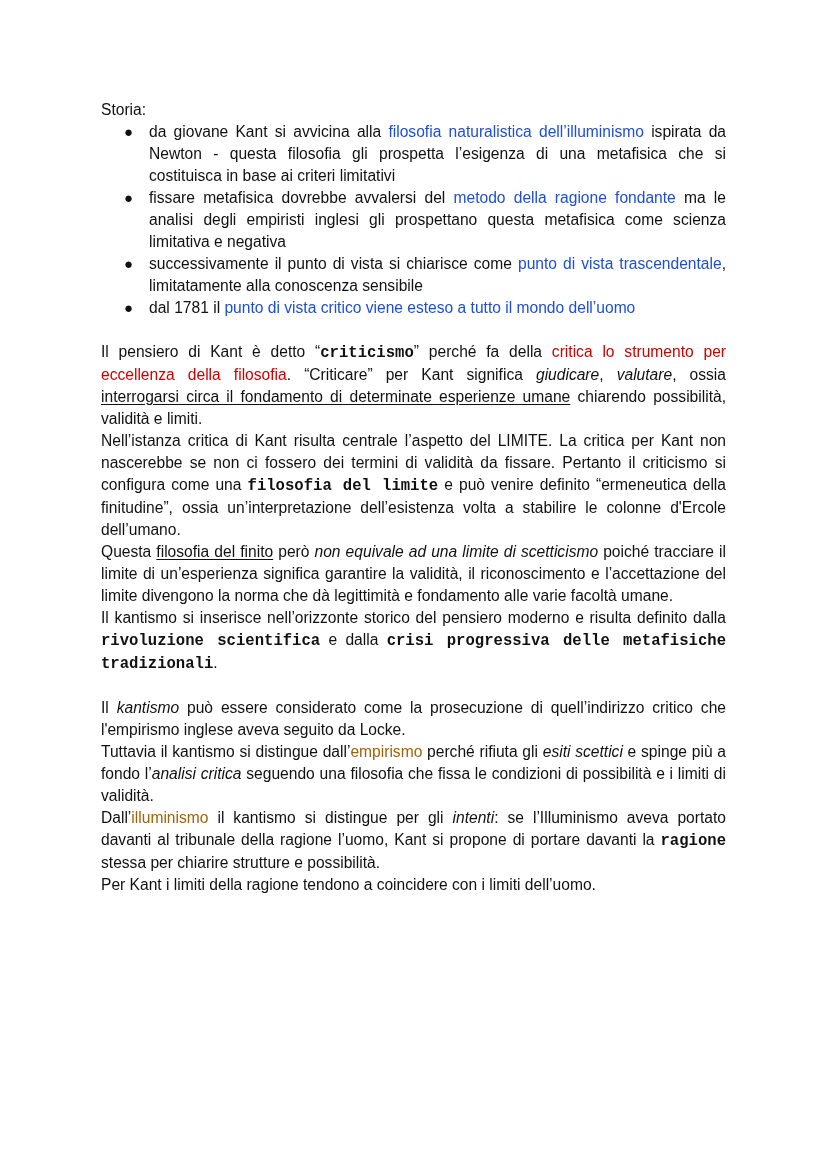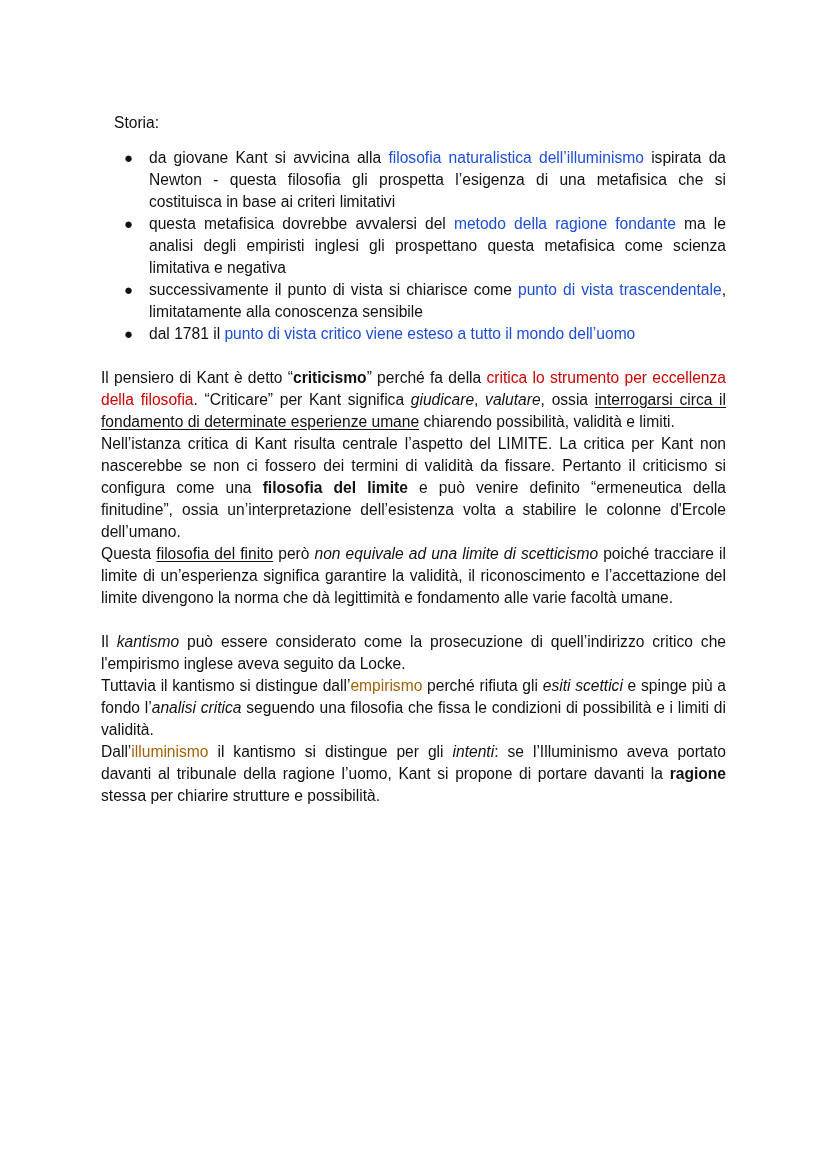--- a/index.html
+++ b/index.html
@@ -17,21 +17,21 @@
   }
   .page {
     position: absolute;
     left: 101px;
     top: 99px;
     width: 625px;
     font-size: 15.6px;
     line-height: 22px;
   }
   .heading {
-    margin: 13px;
+    margin: 0;
   }
   ul.bullets {
     margin: 0;
     padding: 0;
     list-style: none;
   }
   ul.bullets li {
     position: relative;
     padding-left: 48px;
     text-align: justify;
@@ -47,63 +47,65 @@
     text-align: justify;
   }
   .gap {
     height: 22px;
   }
   .red-light { color: #1d4ed8; }
   .red-dark  { color: #cc0000; }
   .green     { color: #6aa84f; }
   .purple    { color: #a16207; }
   .blue      { color: #4a86e8; }
-  b { font-weight: bold; }
+  b { font-weight: bold; font-family: Liberation Mono, monospace; }
   i { font-style: italic; }
   u { text-decoration: underline; text-underline-offset: 2px; }
 </style>
 </head>
 <body>
 
 <div class="page">
 
   <p class="heading">Storia:</p>
 
   <ul class="bullets">
     <li>
       <span class="bullet">●</span>
       <span>da giovane Kant si avvicina alla </span><span class="red-light">filosofia naturalistica dell’illuminismo</span><span> ispirata da Newton - questa filosofia gli prospetta l’esigenza di una metafisica che si costituisca in base ai criteri limitativi</span>
     </li>
     <li>
       <span class="bullet">●</span>
-      <span>questa metafisica dovrebbe avvalersi del </span><span class="red-light">metodo della ragione fondante</span><span> ma le analisi degli empiristi inglesi gli prospettano questa metafisica come scienza limitativa e negativa</span>
+      <span>fissare metafisica dovrebbe avvalersi del </span><span class="red-light">metodo della ragione fondante</span><span> ma le analisi degli empiristi inglesi gli prospettano questa metafisica come scienza limitativa e negativa</span>
     </li>
     <li>
       <span class="bullet">●</span>
       <span>successivamente il punto di vista si chiarisce come </span><span class="red-light">punto di vista trascendentale</span><span>, limitatamente alla conoscenza sensibile</span>
     </li>
     <li>
       <span class="bullet">●</span>
       <span>dal 1781 il </span><span class="red-light">punto di vista critico viene esteso a tutto il mondo dell’uomo</span><span></span>
     </li>
   </ul>
 
   <div class="gap"></div>
 
   <p><span>Il pensiero di Kant è detto “</span><b>criticismo</b><span>” perché fa della </span><span class="red-dark">critica lo strumento per eccellenza della filosofia</span><span>. “Criticare” per Kant significa </span><i>giudicare</i><span>, </span><i>valutare</i><span>, ossia </span><u>interrogarsi circa il fondamento di determinate esperienze umane</u><span> chiarendo possibilità, validità e limiti.</span></p>
 
   <p><span>Nell’istanza critica di Kant risulta centrale l’aspetto del LIMITE. La critica per Kant non nascerebbe se non ci fossero dei termini di validità da fissare. Pertanto il criticismo si configura come una </span><b>filosofia del limite</b><span> e può venire definito “ermeneutica della finitudine”, ossia un’interpretazione dell’esistenza volta a stabilire le colonne d'Ercole dell’umano.</span></p>
 
   <p><span>Questa </span><u>filosofia del finito</u><span> però </span><i>non equivale ad una limite di scetticismo</i><span> poiché tracciare il limite di un’esperienza significa garantire la validità, il riconoscimento e l’accettazione del limite divengono la norma che dà legittimità e fondamento alle varie facoltà umane.</span></p>
 
 
+  <p><span>Il kantismo si inserisce nell’orizzonte storico del pensiero moderno e risulta definito dalla </span><b>rivoluzione scientifica</b><span> e dalla </span><b>crisi progressiva delle metafisiche tradizionali</b><span>.</span></p>
 
   <div class="gap"></div>
 
   <p><span>Il </span><i>kantismo</i><span> può essere considerato come la prosecuzione di quell’indirizzo critico che l'empirismo inglese aveva seguito da Locke.</span></p>
 
   <p><span>Tuttavia il kantismo si distingue dall’</span><span class="purple">empirismo</span><span> perché rifiuta gli </span><i>esiti scettici</i><span> e spinge più a fondo l’</span><i>analisi critica</i><span> seguendo una filosofia che fissa le condizioni di possibilità e i limiti di validità.</span></p>
 
   <p><span>Dall’</span><span class="purple">illuminismo</span><span> il kantismo si distingue per gli </span><i>intenti</i><span>: se l’Illuminismo aveva portato davanti al tribunale della ragione l’uomo, Kant si propone di portare davanti la </span><b>ragione</b><span> stessa per chiarire strutture e possibilità.</span></p>
 
 
+  <p><span>Per Kant i limiti della ragione tendono a coincidere con i limiti dell’uomo.</span></p>
 
 </div>
 
 </body></html>

